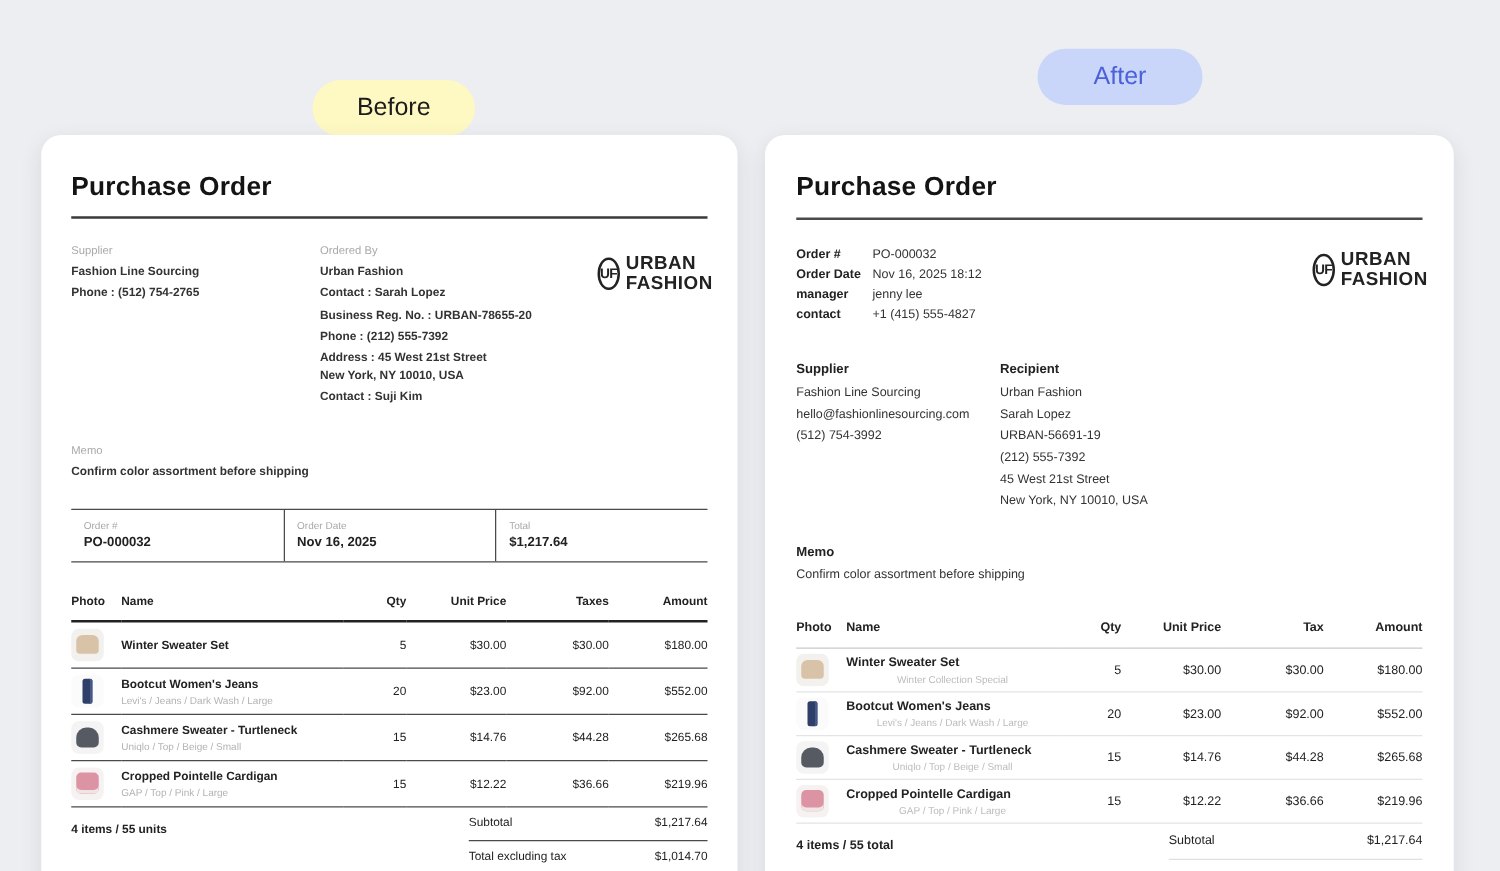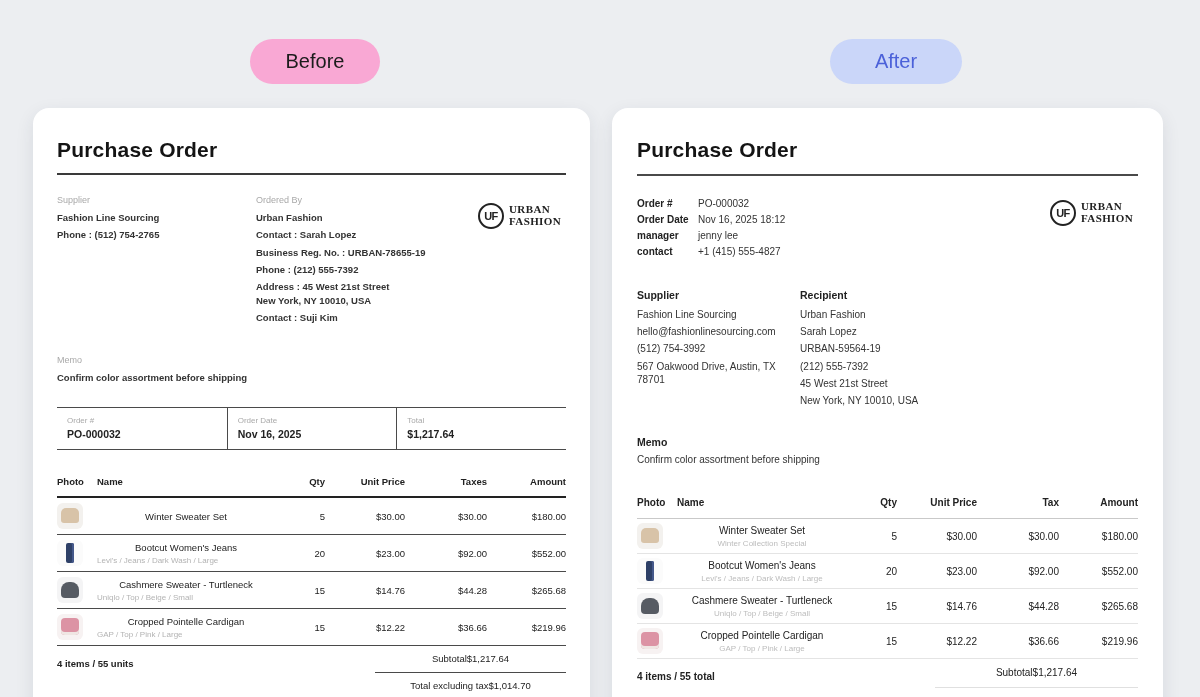--- a/index.html
+++ b/index.html
@@ -10,21 +10,21 @@
     position:relative;
     color:#222;
   }
 
   
   .pill {
     position:absolute; top:39px; height:45px; border-radius:23px;
     display:flex; align-items:center; justify-content:center;
     font-size:20px; cursor:pointer;
   }
-  .pill-before { left:250px; width:130px; background:#f9a8d4; color:#1c1c1c; }
+  .pill-before { left:250px; width:130px; background:#fef9c3; color:#1c1c1c;margin-top:25px; }
   .pill-after  { left:830px; width:132px; background:#cad6f9; color:#4b61d9; }
 
   
   .card {
     position:absolute; top:108px; height:640px; background:#fff;
     border-radius:16px; box-shadow:0 6px 18px rgba(40,50,70,.10);
   }
   .card-before { left:33px;  width:557px; padding:30px 24px; }
   .card-after  { left:612px; width:551px; padding:30px 25px 30px 25px; }
 
@@ -32,21 +32,21 @@
   .title-rule-b { border:none; border-top:2px solid #3a3a3a; margin-top:11px; }
   .title-rule-a { border:none; border-top:2px solid #4a4a4a; margin-top:12px; }
 
   
   .logo { display:flex; align-items:center; gap:5px; }
   .logo-circle {
     width:26px; height:26px; border:2.2px solid #222; border-radius:50%;
     display:flex; align-items:center; justify-content:center;
     font-size:11px; font-weight:bold; color:#222; letter-spacing:-.5px;text-align:center;
   }
-  .logo-text { font-size:11px; font-weight:bold; line-height:1.05; color:#222; letter-spacing:.4px;font-family:Liberation Serif, serif; }
+  .logo-text { font-size:15px; font-weight:bold; line-height:1.05; color:#222; letter-spacing:.4px; }
 
   
   .b-parties { display:flex; margin-top:20px; }
   .b-col1 { width:175px; }
   .b-col2 { width:200px; margin-left:24px; flex:1; }
   .b-logo-wrap { width:88px; padding-top:8px; }
   .b-label { font-size:9px; color:#a9a9a9; margin-bottom:7px; }
   .b-line { font-size:9.5px; font-weight:bold; color:#333; margin-bottom:5px; line-height:1.3; }
   .b-line.cont { margin-top:-4px; }
 
@@ -63,37 +63,37 @@
   .b-table { margin-top:26px; }
   .b-table th {
     font-size:9.5px; font-weight:bold; color:#222; padding:0 0 9px 0;
     border-bottom:2px solid #222; text-align:right;
   }
   .b-table th.c-photo, .b-table th.c-name { text-align:left; }
   .b-table td { border-bottom:1.5px solid #4a4a4a; padding:5px 0; font-size:9.5px; vertical-align:middle; }
   .b-table td.num { text-align:right; color:#222; }
   .c-photo { width:40px; } .c-qty { width:50px; } .c-up { width:80px; } .c-tax { width:82px;margin-top:48px; } .c-amt { width:79px; }
 
-  .item-name { font-size:9.5px; font-weight:normal; color:#222;text-align:center; }
+  .item-name { font-size:9.5px; font-weight:bold; color:#222; }
   .item-sub  { font-size:8px; color:#b3b3b3; margin-top:3px; }
 
   .photo { width:26px; height:26px; border-radius:6px; background:#f3f1ee; position:relative; overflow:hidden; }
   .photo::before { content:""; position:absolute; }
   .photo[data-variant="sweater-beige"]::before { left:4px; top:5px; width:18px; height:15px; border-radius:5px 5px 3px 3px; background:#d8c3a8; }
   .photo[data-variant="jeans-dark"] { background:#fbfbfb; }
   .photo[data-variant="jeans-dark"]::before { left:9px; top:3px; width:8px; height:20px; border-radius:2px; background:#2e4067; box-shadow:inset -2px 0 0 #44588a; }
   .photo[data-variant="sweater-gray"] { background:#f4f4f5; }
   .photo[data-variant="sweater-gray"]::before { left:4px; top:5px; width:18px; height:16px; border-radius:8px 8px 4px 4px; background:#565b63; }
   .photo[data-variant="cardigan-pink"] { background:#f7f2f2; }
   .photo[data-variant="cardigan-pink"]::before { left:4px; top:4px; width:18px; height:17px; border-radius:4px; background:#dc93a4; box-shadow:inset 0 -3px 0 #efe6e3; }
 
   .b-footer { display:flex; margin-top:0; }
   .b-items { font-size:9.5px; font-weight:bold; color:#222; padding-top:12px; flex:1; }
   .b-sum { width:231px; }
-  .sum-row { display:flex; justify-content:center; align-items:center;margin-left:40px; }
+  .sum-row { display:flex; justify-content:space-between; align-items:center;margin-left:40px; }
   .b-sum .sum-row { border-bottom:1.5px solid #4a4a4a; padding:7px 0 8px 0; font-size:9.5px; }
   .b-sum .sum-row .s-lbl { color:#222; }
   .b-sum .sum-row .s-val { color:#222; }
 
   
   .a-top { display:flex; margin-top:22px; }
   .a-meta { flex:1; }
   .a-meta-row { display:flex; margin-bottom:5px; }
   .a-meta-row .m-lbl { width:61px; font-size:10px; font-weight:bold; color:#222; }
   .a-meta-row .m-val { font-size:10px; color:#333; }
@@ -139,21 +139,21 @@
   <div class="b-parties">
     <div class="b-col1">
       <div class="b-label">Supplier</div>
       <div class="b-line">Fashion Line Sourcing</div>
       <div class="b-line">Phone : (512) 754-2765</div>
     </div>
     <div class="b-col2">
       <div class="b-label">Ordered By</div>
       <div class="b-line">Urban Fashion</div>
       <div class="b-line">Contact : Sarah Lopez</div>
-      <div class="b-line">Business Reg. No. : URBAN-78655-19</div>
+      <div class="b-line">Business Reg. No. : URBAN-78655-20</div>
       <div class="b-line">Phone : (212) 555-7392</div>
       <div class="b-line">Address : 45 West 21st Street</div>
       <div class="b-line cont">New York, NY 10010, USA</div>
       <div class="b-line">Contact : Suji Kim</div>
     </div>
     <div class="b-logo-wrap">
       <div class="logo">
         <div class="logo-circle">UF</div>
         <div class="logo-text">
           <div>URBAN</div>
@@ -298,27 +298,26 @@
       </div>
     </div>
   </div>
 
   <div class="a-parties">
     <div class="a-col1">
       <div class="a-head">Supplier</div>
       <div class="a-line">Fashion Line Sourcing</div>
       <div class="a-line">hello@fashionlinesourcing.com</div>
       <div class="a-line">(512) 754-3992</div>
-      <div class="a-line">567 Oakwood Drive, Austin, TX 78701</div>
     </div>
     <div class="a-col2">
       <div class="a-head">Recipient</div>
       <div class="a-line">Urban Fashion</div>
       <div class="a-line">Sarah Lopez</div>
-      <div class="a-line">URBAN-59564-19</div>
+      <div class="a-line">URBAN-56691-19</div>
       <div class="a-line">(212) 555-7392</div>
       <div class="a-line">45 West 21st Street</div>
       <div class="a-line">New York, NY 10010, USA</div>
     </div>
   </div>
 
   <div class="a-memo">
     <div class="a-head">Memo</div>
     <div class="a-memo-text">Confirm color assortment before shipping</div>
   </div>

